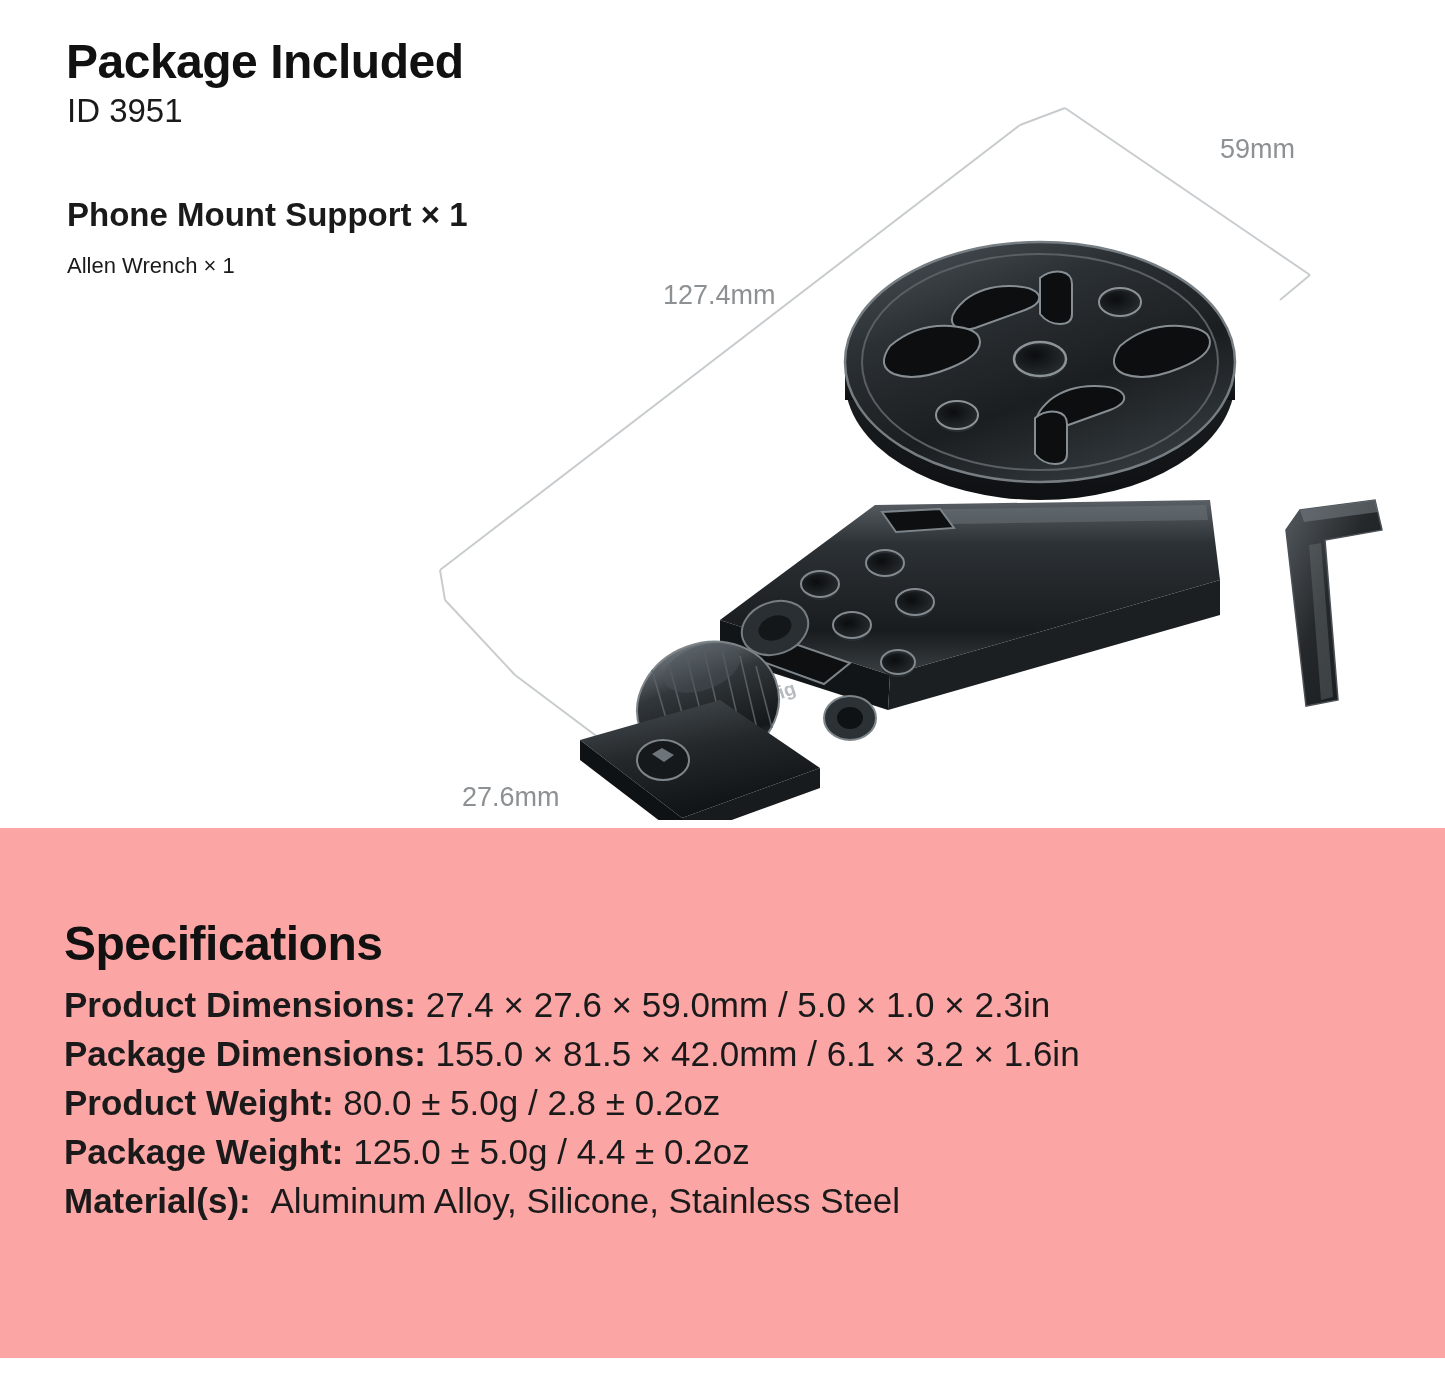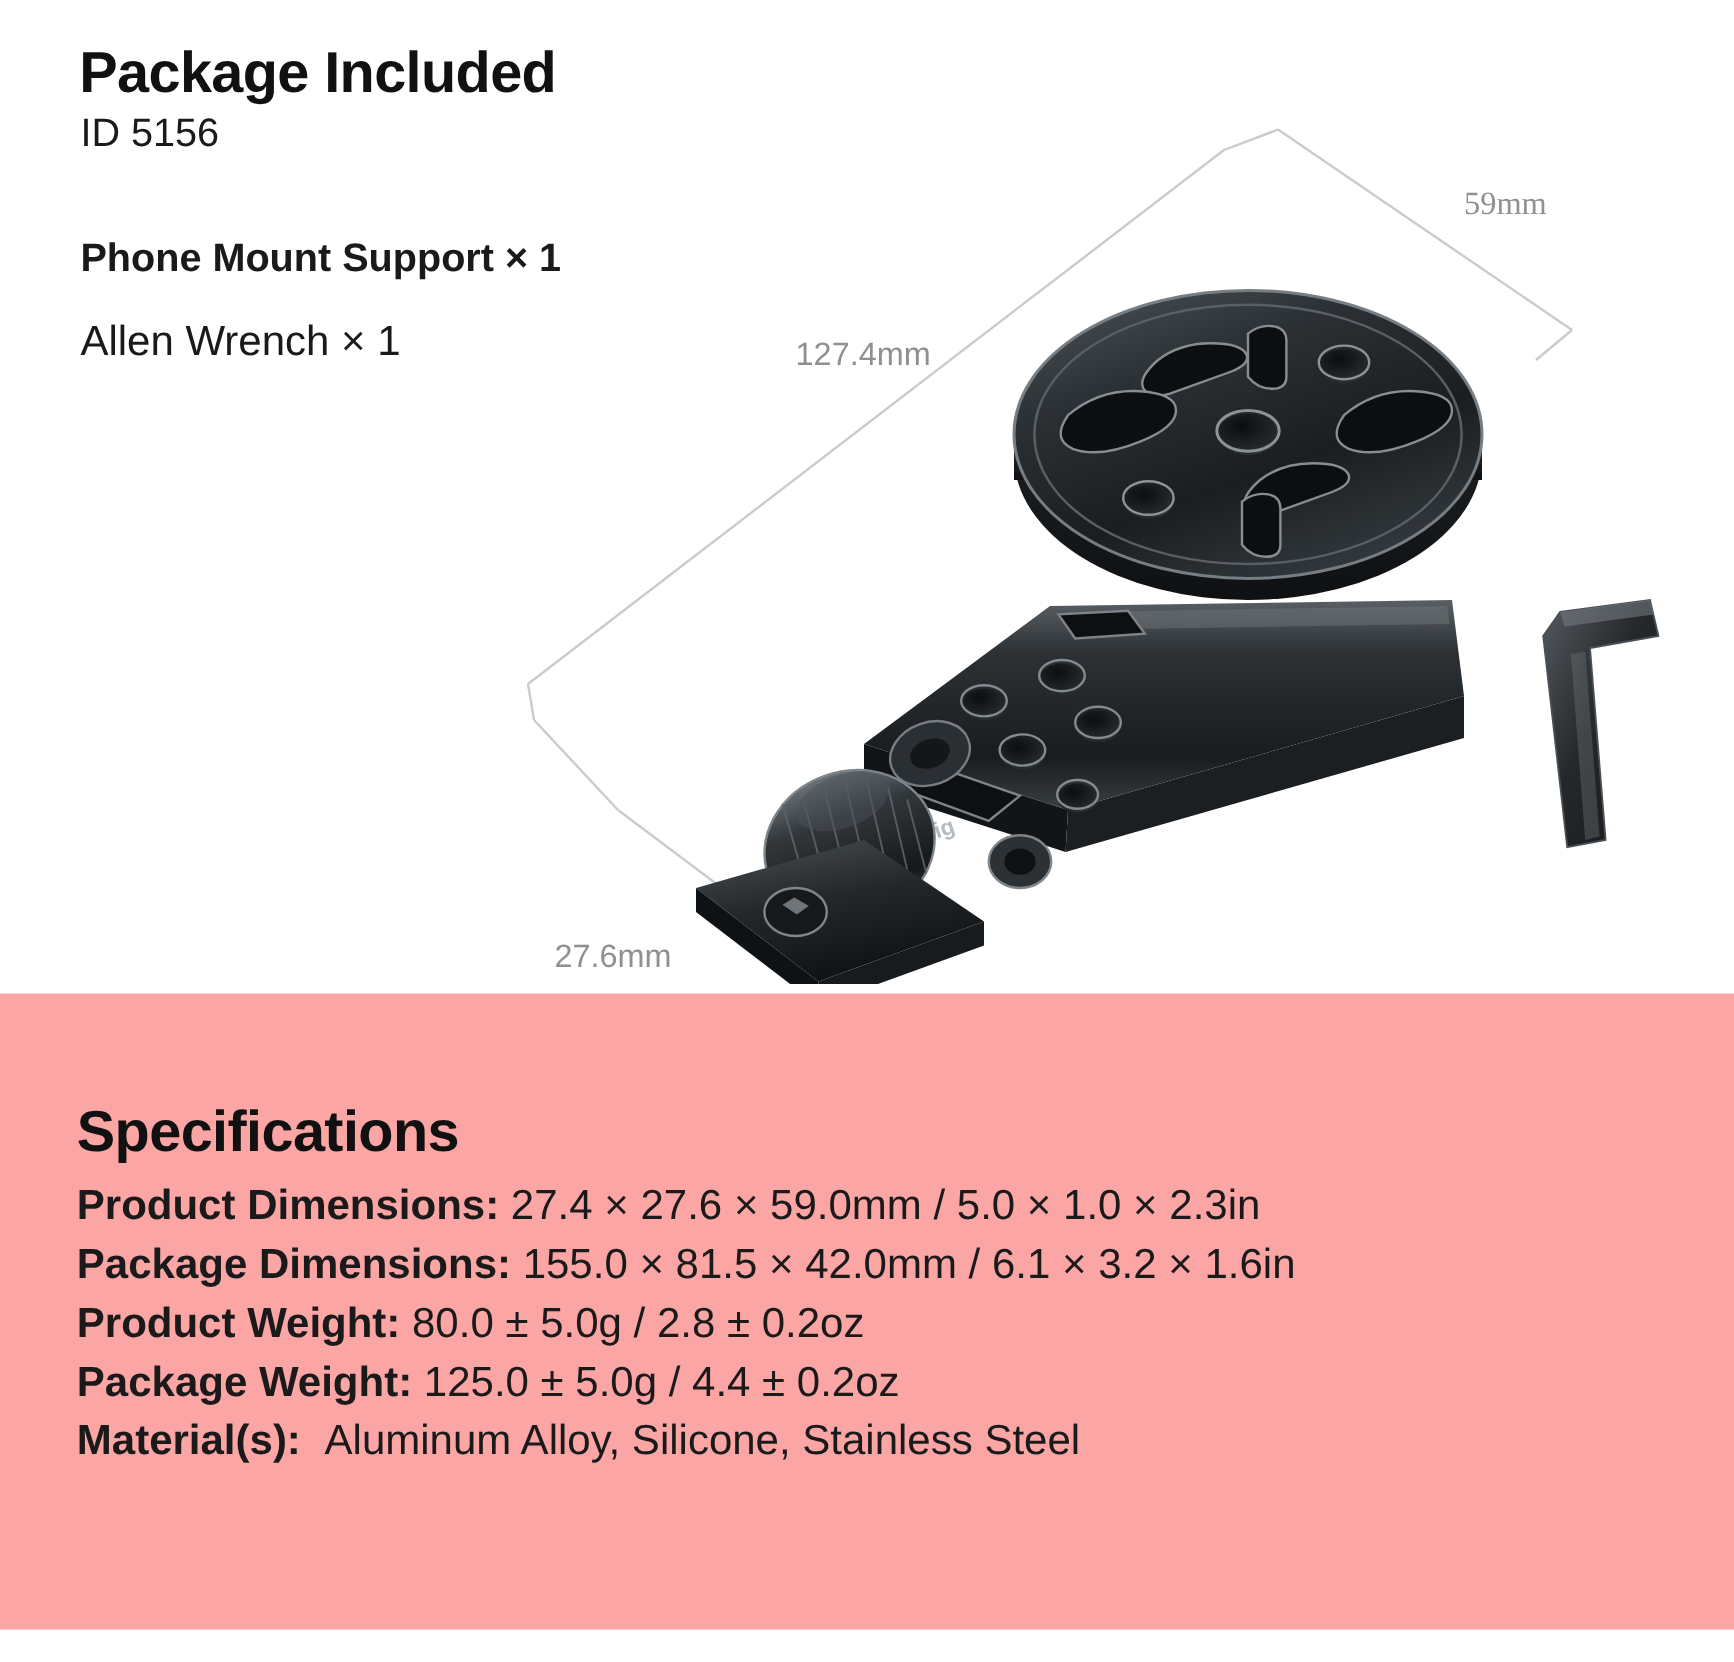--- a/index.html
+++ b/index.html
@@ -56,42 +56,42 @@
     top: 196px;
     font-size: 33px;
     color: #1a1a1a;
     white-space: nowrap;
     font-weight: bold;
   }
 
   .package-item-2 {
     position: absolute;
     left: 67px;
-    top: 265px;
-    font-size: 35px;
+    top: 253px;
+    font-size: 22px;
     color: #1a1a1a;
     white-space: nowrap;
   }
 
   
   .product-art {
     position: absolute;
     left: 420px;
     top: 100px;
     width: 1000px;
     height: 720px;
   }
 
   .dim-label {
     position: absolute;
     font-size: 27px;
     color: #8d9194;
     white-space: nowrap;
   }
-  .dim-59 { left: 800px; top: 54px; font-family: Liberation Serif, serif; }
+  .dim-59 { left: 800px; top: 34px; }
   .dim-127 { left: 200px; top: 180px; margin-left: 43px; }
   .dim-276 { left: 30px; top: 682px; margin-left: 12px; }
 
   svg.art-svg {
     position: absolute;
     left: 0;
     top: 0;
     width: 1000px;
     height: 720px;
   }
@@ -142,21 +142,21 @@
   }
 </style>
 </head>
 <body>
 
 <div class="page">
 
   <section class="package-section">
 
     <h1 class="package-title">Package Included</h1>
-    <div class="package-id">ID 5156</div>
+    <div class="package-id">ID 3951</div>
     <div class="package-item-1">Phone Mount Support × 1</div>
     <div class="package-item-2">Allen Wrench × 1</div>
 
     <div class="product-art">
 
       <span class="dim-label dim-59">59mm</span>
       <span class="dim-label dim-127">127.4mm</span>
       <span class="dim-label dim-276">27.6mm</span>
 
       <svg class="art-svg" viewBox="0 0 1000 720">

